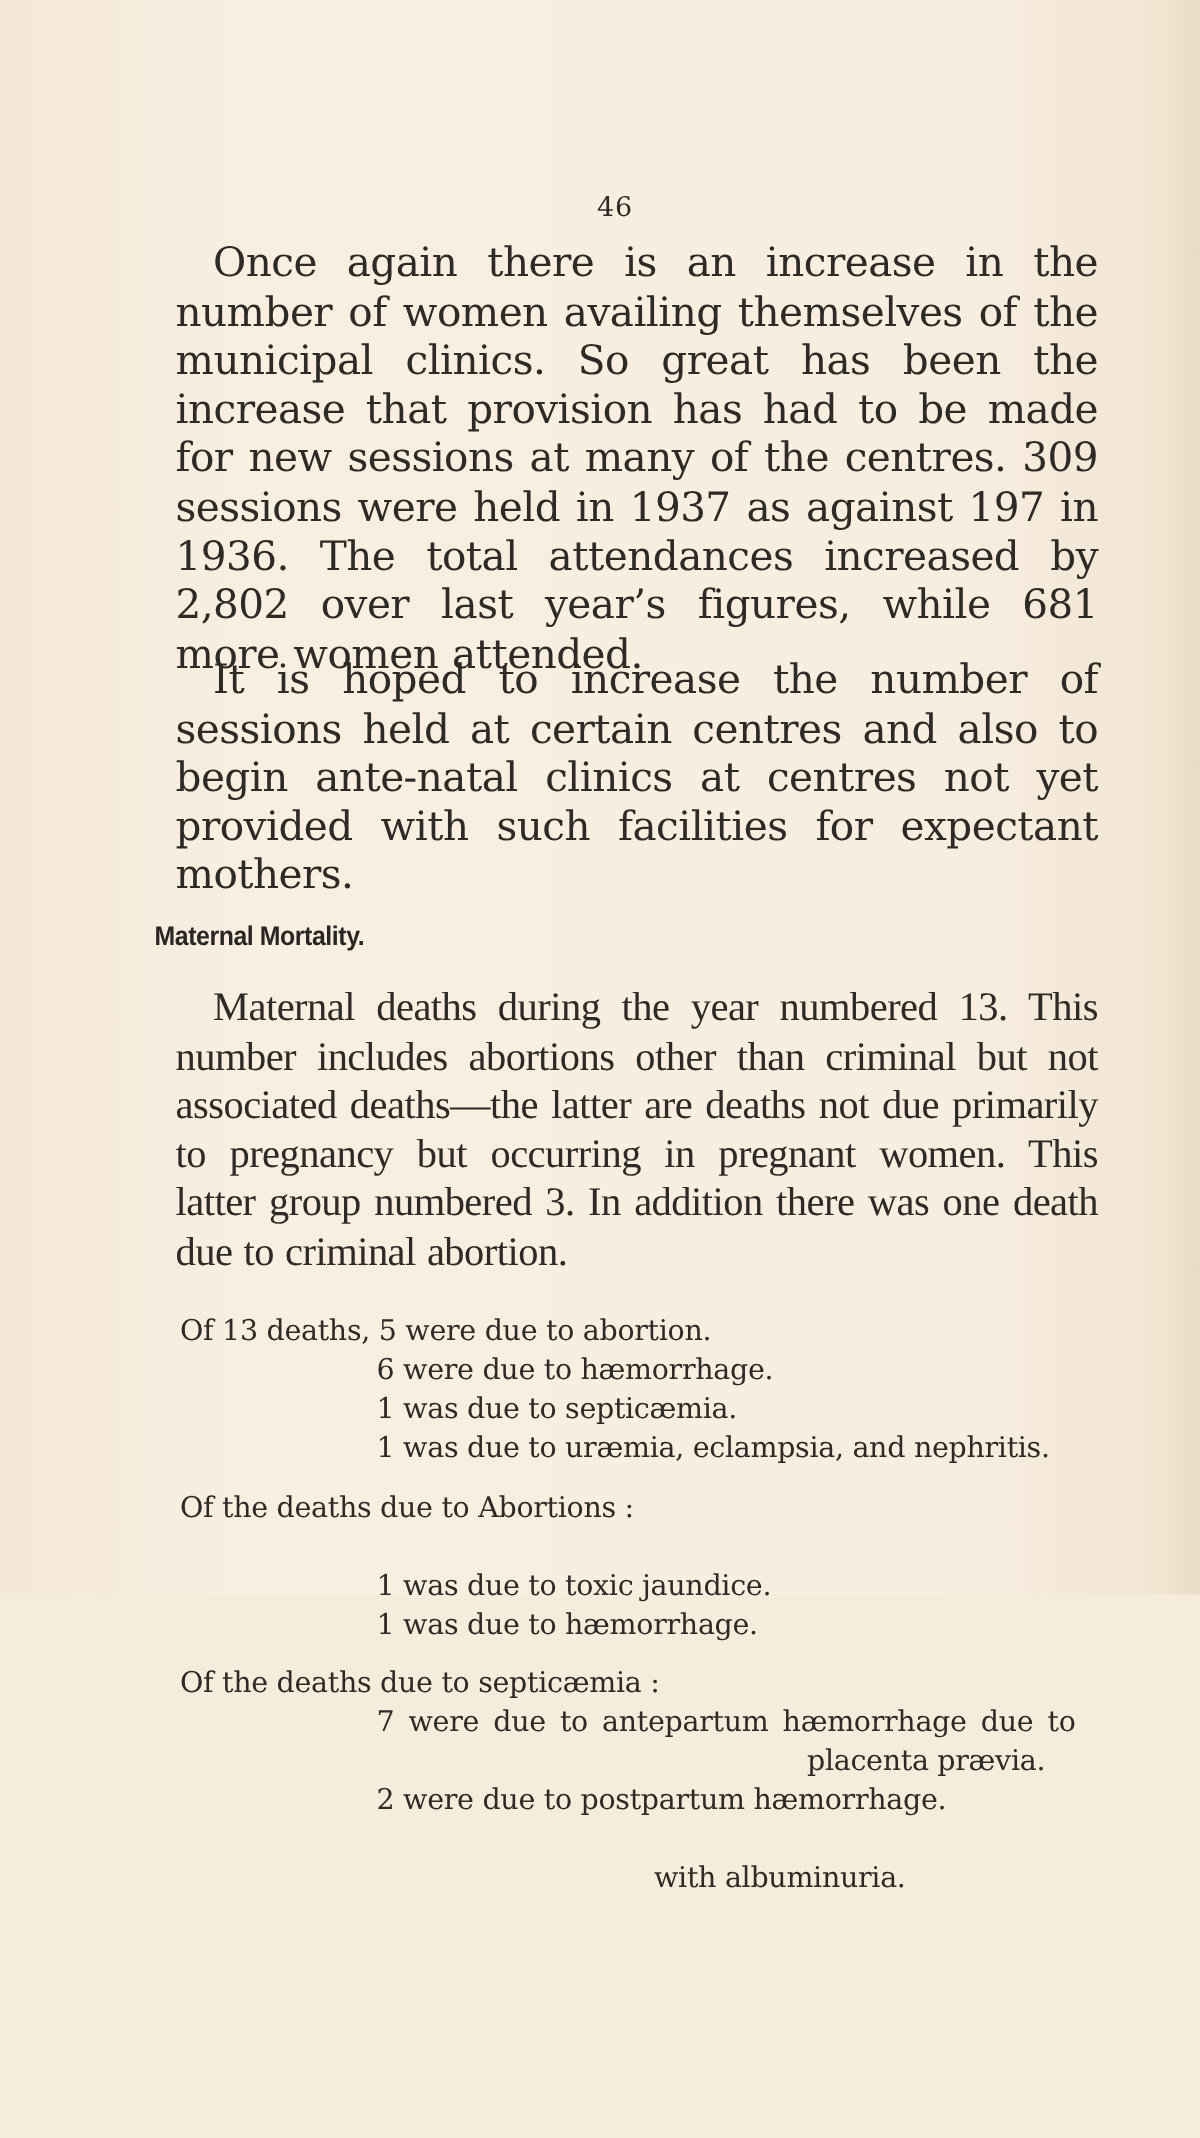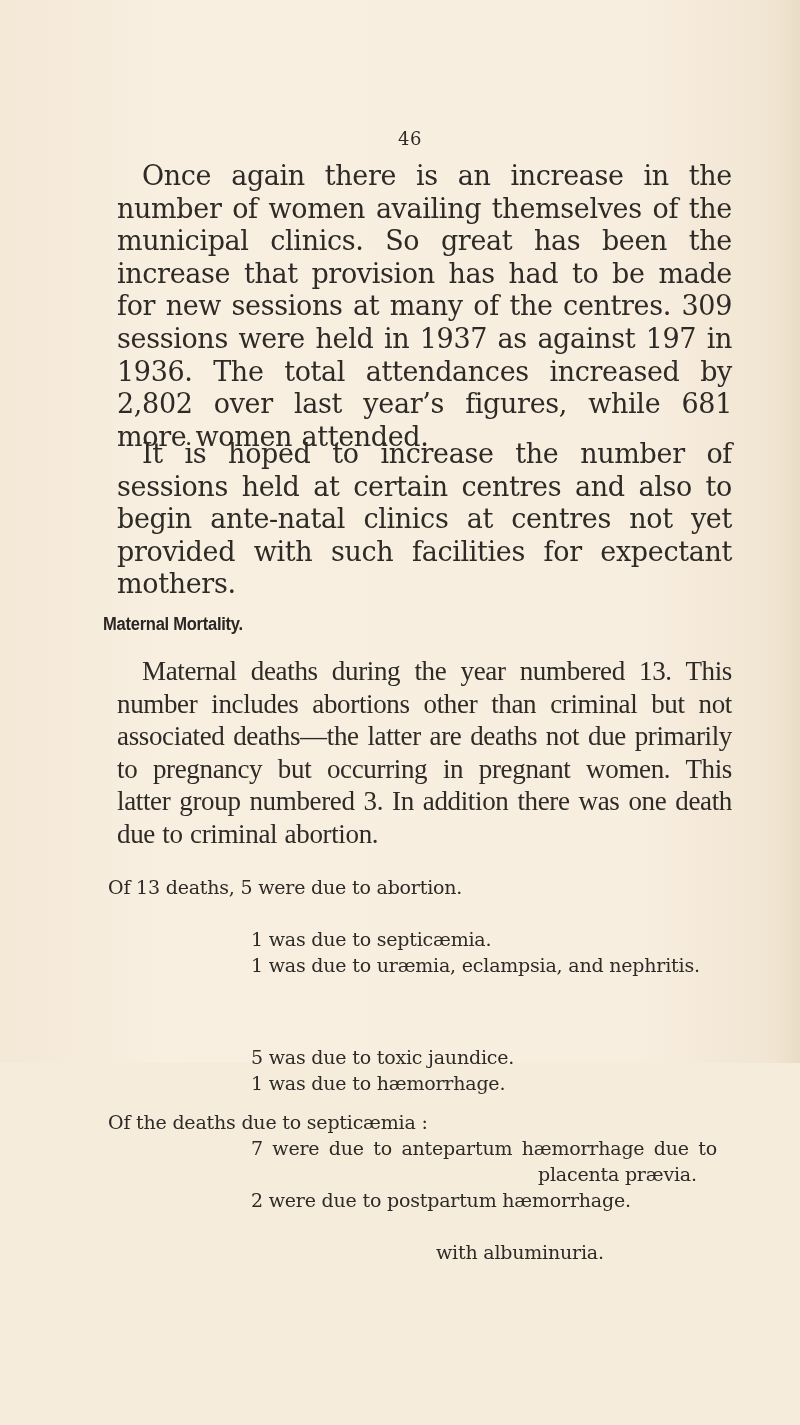--- a/index.html
+++ b/index.html
@@ -52,21 +52,21 @@
     transform: scaleX(0.92);
     transform-origin: left top;
   }
   .list-line {
     position: absolute;
     font-size: 19px;
     line-height: 25px;
     white-space: nowrap;
     letter-spacing: -0.2px;
   }
-  .lead { left: 108px; }
+  .lead { left: 120px; }
   .item { left: 251px; }
   .just {
     left: 251px;
     width: 466px;
     text-align: justify;
     text-align-last: justify;
     white-space: normal;
   }
   .cont1 { left: 538px; }
   .cont2 { left: 436px; }
@@ -80,24 +80,26 @@
 
   <p class="para p1" style="margin:0">Once again there is an increase in the number of women availing themselves of the municipal clinics. So great has been the increase that provision has had to be made for new sessions at many of the centres. 309 sessions were held in 1937 as against 197 in 1936. The total attendances increased by 2,802 over last year’s figures, while 681 more women attended.</p>
 
   <p class="para p2" style="margin:0">It is hoped to increase the number of sessions held at certain centres and also to begin ante-natal clinics at centres not yet provided with such facilities for expectant mothers.</p>
 
   <div class="heading">Maternal Mortality.</div>
 
   <p class="para p3" style="margin:0">Maternal deaths during the year numbered 13. This number includes abortions other than criminal but not associated deaths—the latter are deaths not due primarily to pregnancy but occurring in pregnant women. This latter group numbered 3. In addition there was one death due to criminal abortion.</p>
 
   <div class="list-line lead" style="top:875px">Of 13 deaths, 5 were due to abortion.</div>
+  <div class="list-line item" style="top:901px">6 were due to hæmorrhage.</div>
   <div class="list-line item" style="top:927px">1 was due to septicæmia.</div>
   <div class="list-line item" style="top:953px">1 was due to uræmia, eclampsia, and nephritis.</div>
 
-  <div class="list-line item" style="top:1045px">5 was due to toxic jaundice.</div>
+  <div class="list-line lead" style="top:993px">Of the deaths due to Abortions :</div>
+  <div class="list-line item" style="top:1045px">1 was due to toxic jaundice.</div>
   <div class="list-line item" style="top:1071px">1 was due to hæmorrhage.</div>
 
   <div class="list-line lead" style="top:1110px">Of the deaths due to septicæmia :</div>
   <div class="list-line just" style="top:1136px">7 were due to antepartum hæmorrhage due to</div>
   <div class="list-line cont1" style="top:1162px">placenta prævia.</div>
   <div class="list-line item" style="top:1188px">2 were due to postpartum hæmorrhage.</div>
   <div class="list-line cont2" style="top:1240px">with albuminuria.</div>
 
 </div>
 

